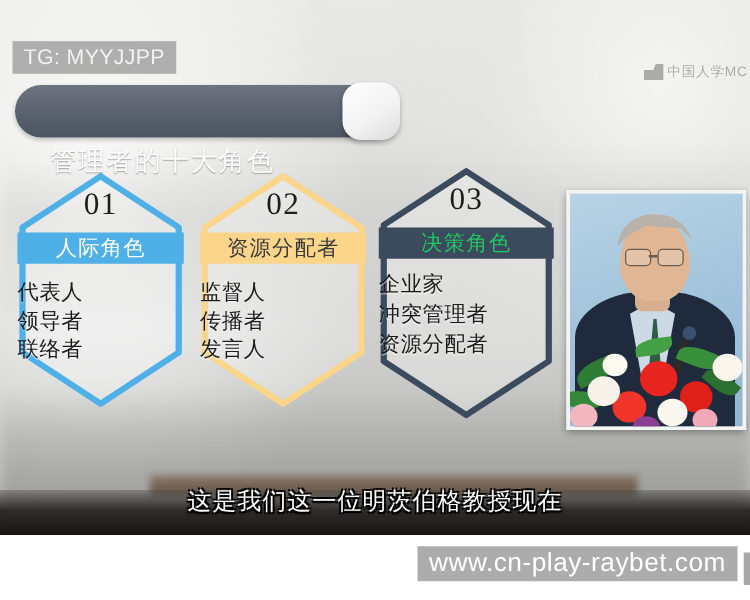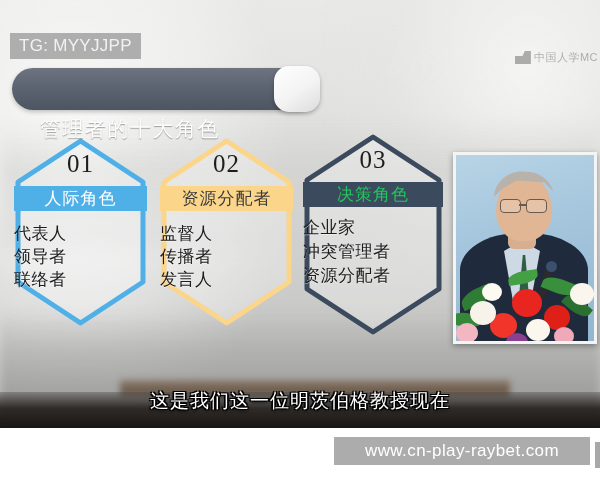--- a/index.html
+++ b/index.html
@@ -342,21 +342,21 @@
 
   
   #site-watermark {
     position: absolute;
     left: 334px;
     top: 437px;
     width: 256px;
     height: 28px;
     background: rgba(168,168,168,0.95);
     color: #ffffff;
-    font-size: 17px;
+    font-size: 21px;
     line-height: 28px;
     text-align: center;
     letter-spacing: 0.4px;
     z-index: 50;
   }
   #bottom-scroll-nub {
     position: absolute;
     right: 0;
     top: 442px;
     width: 5px;

